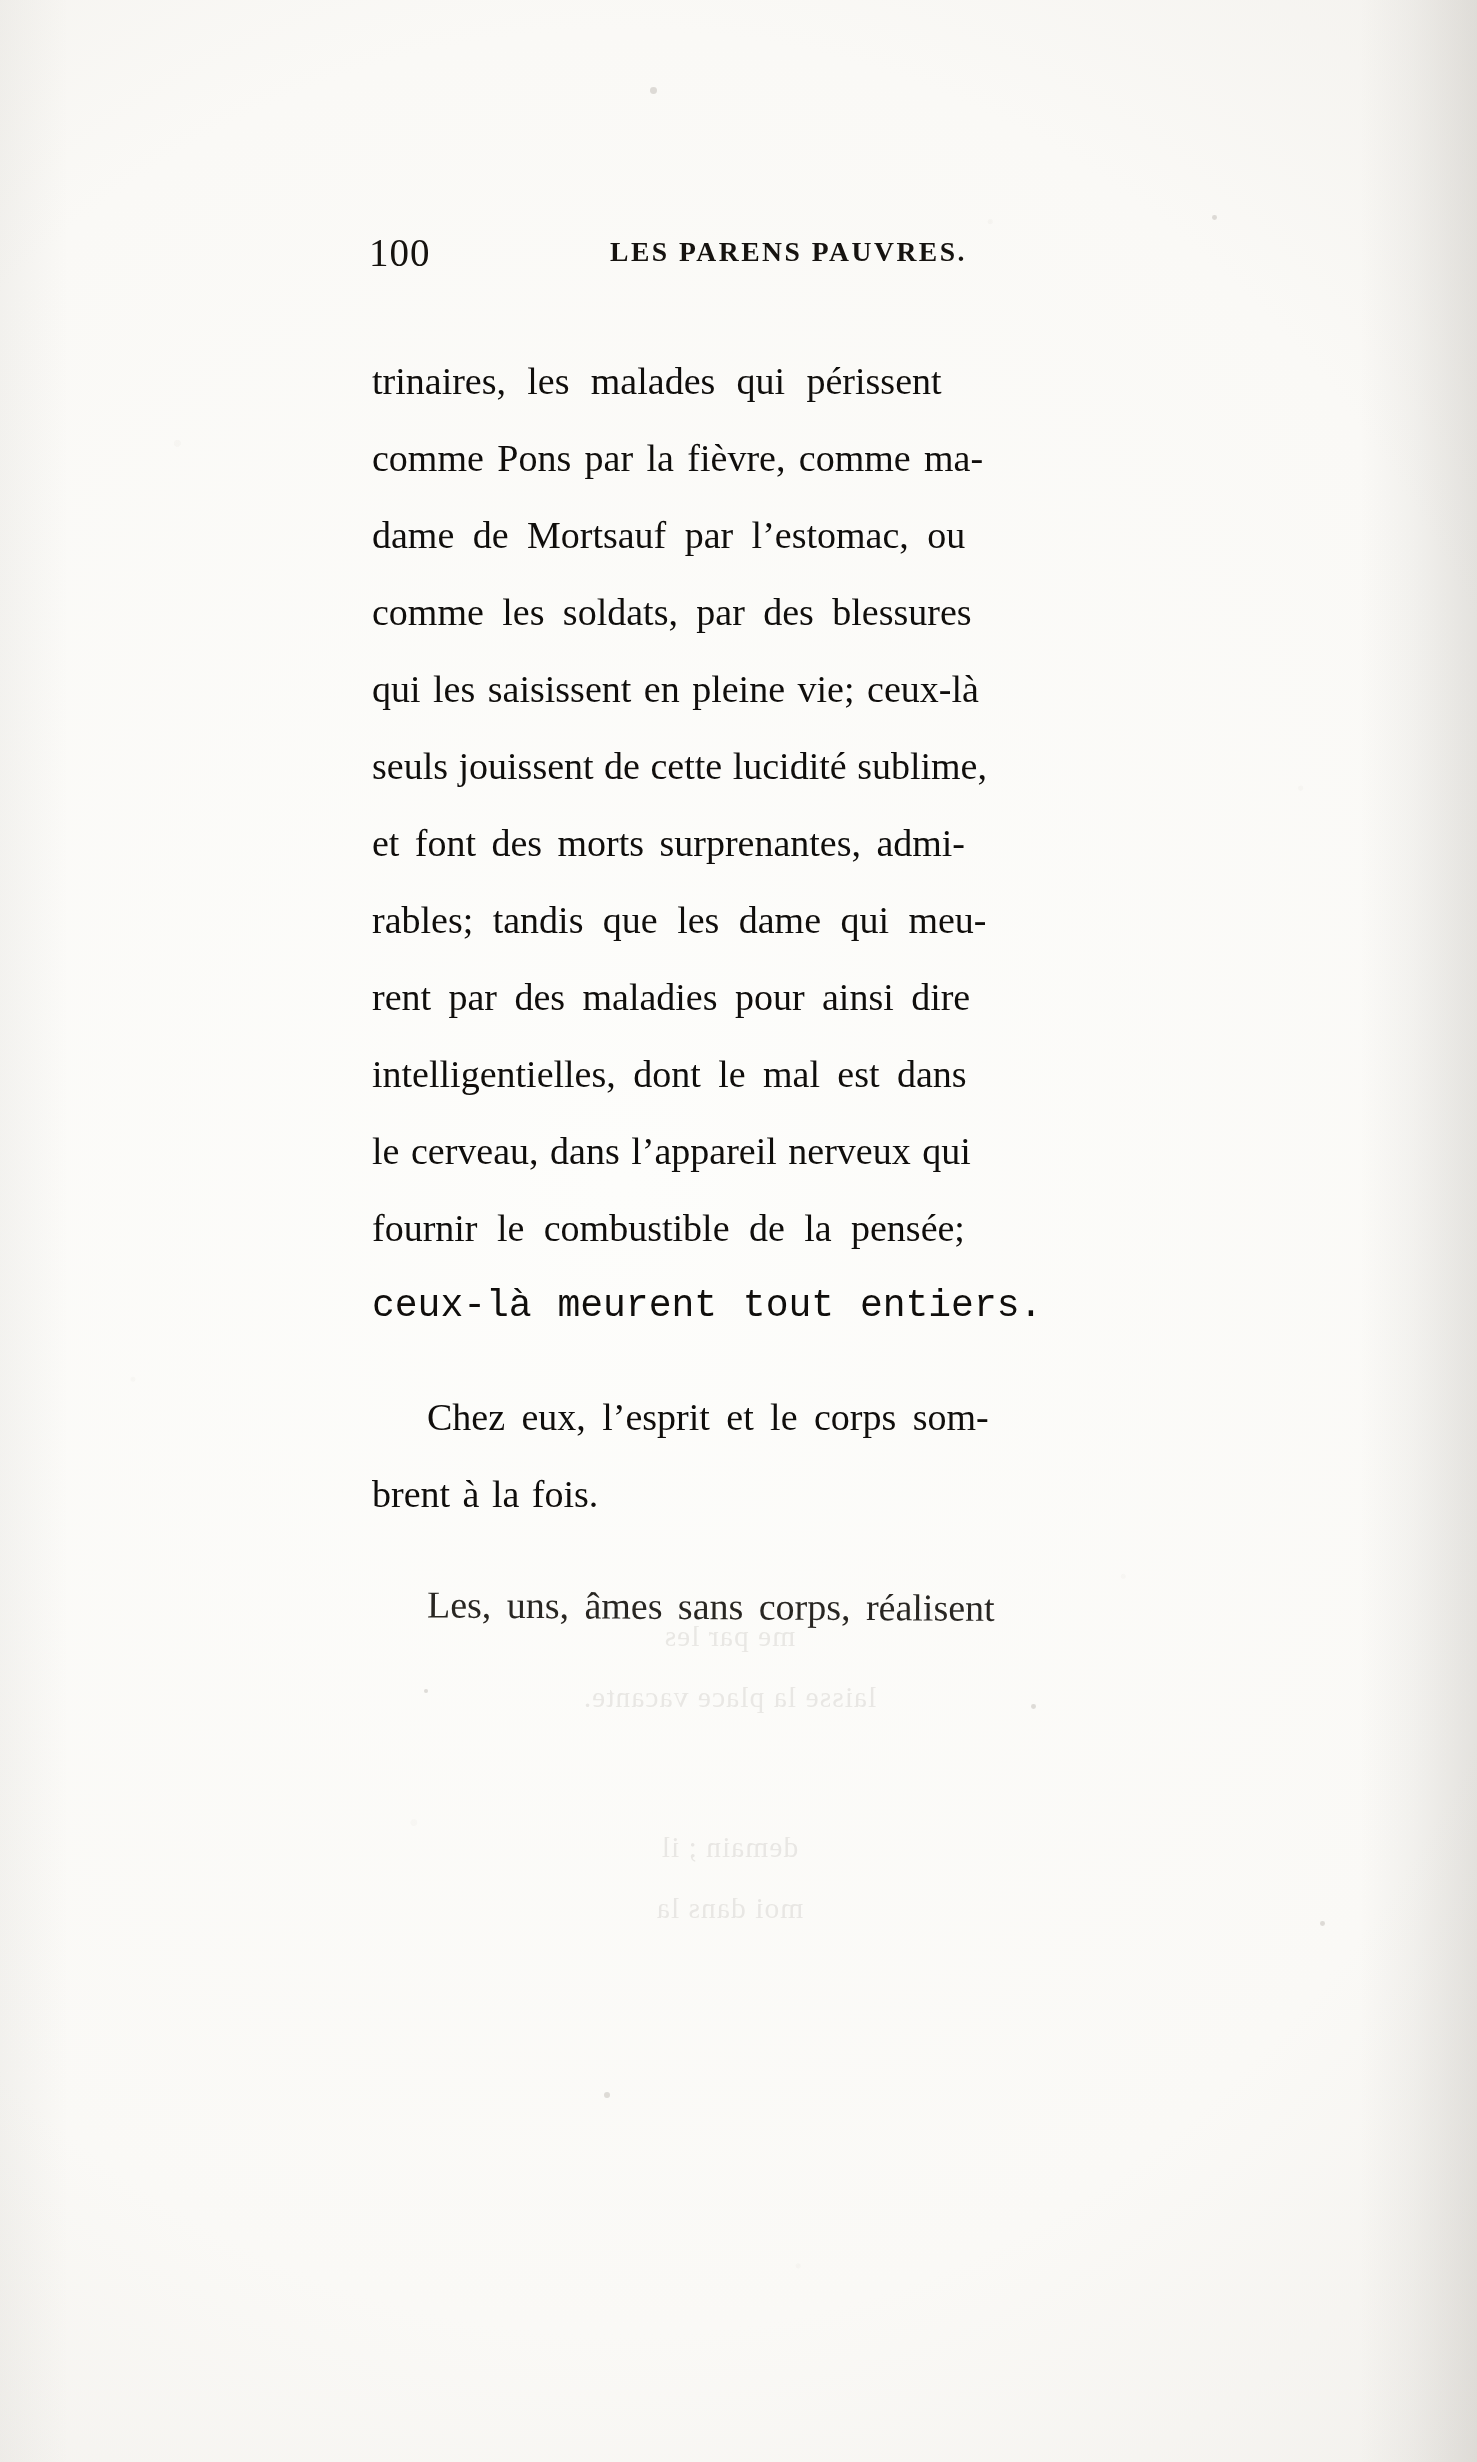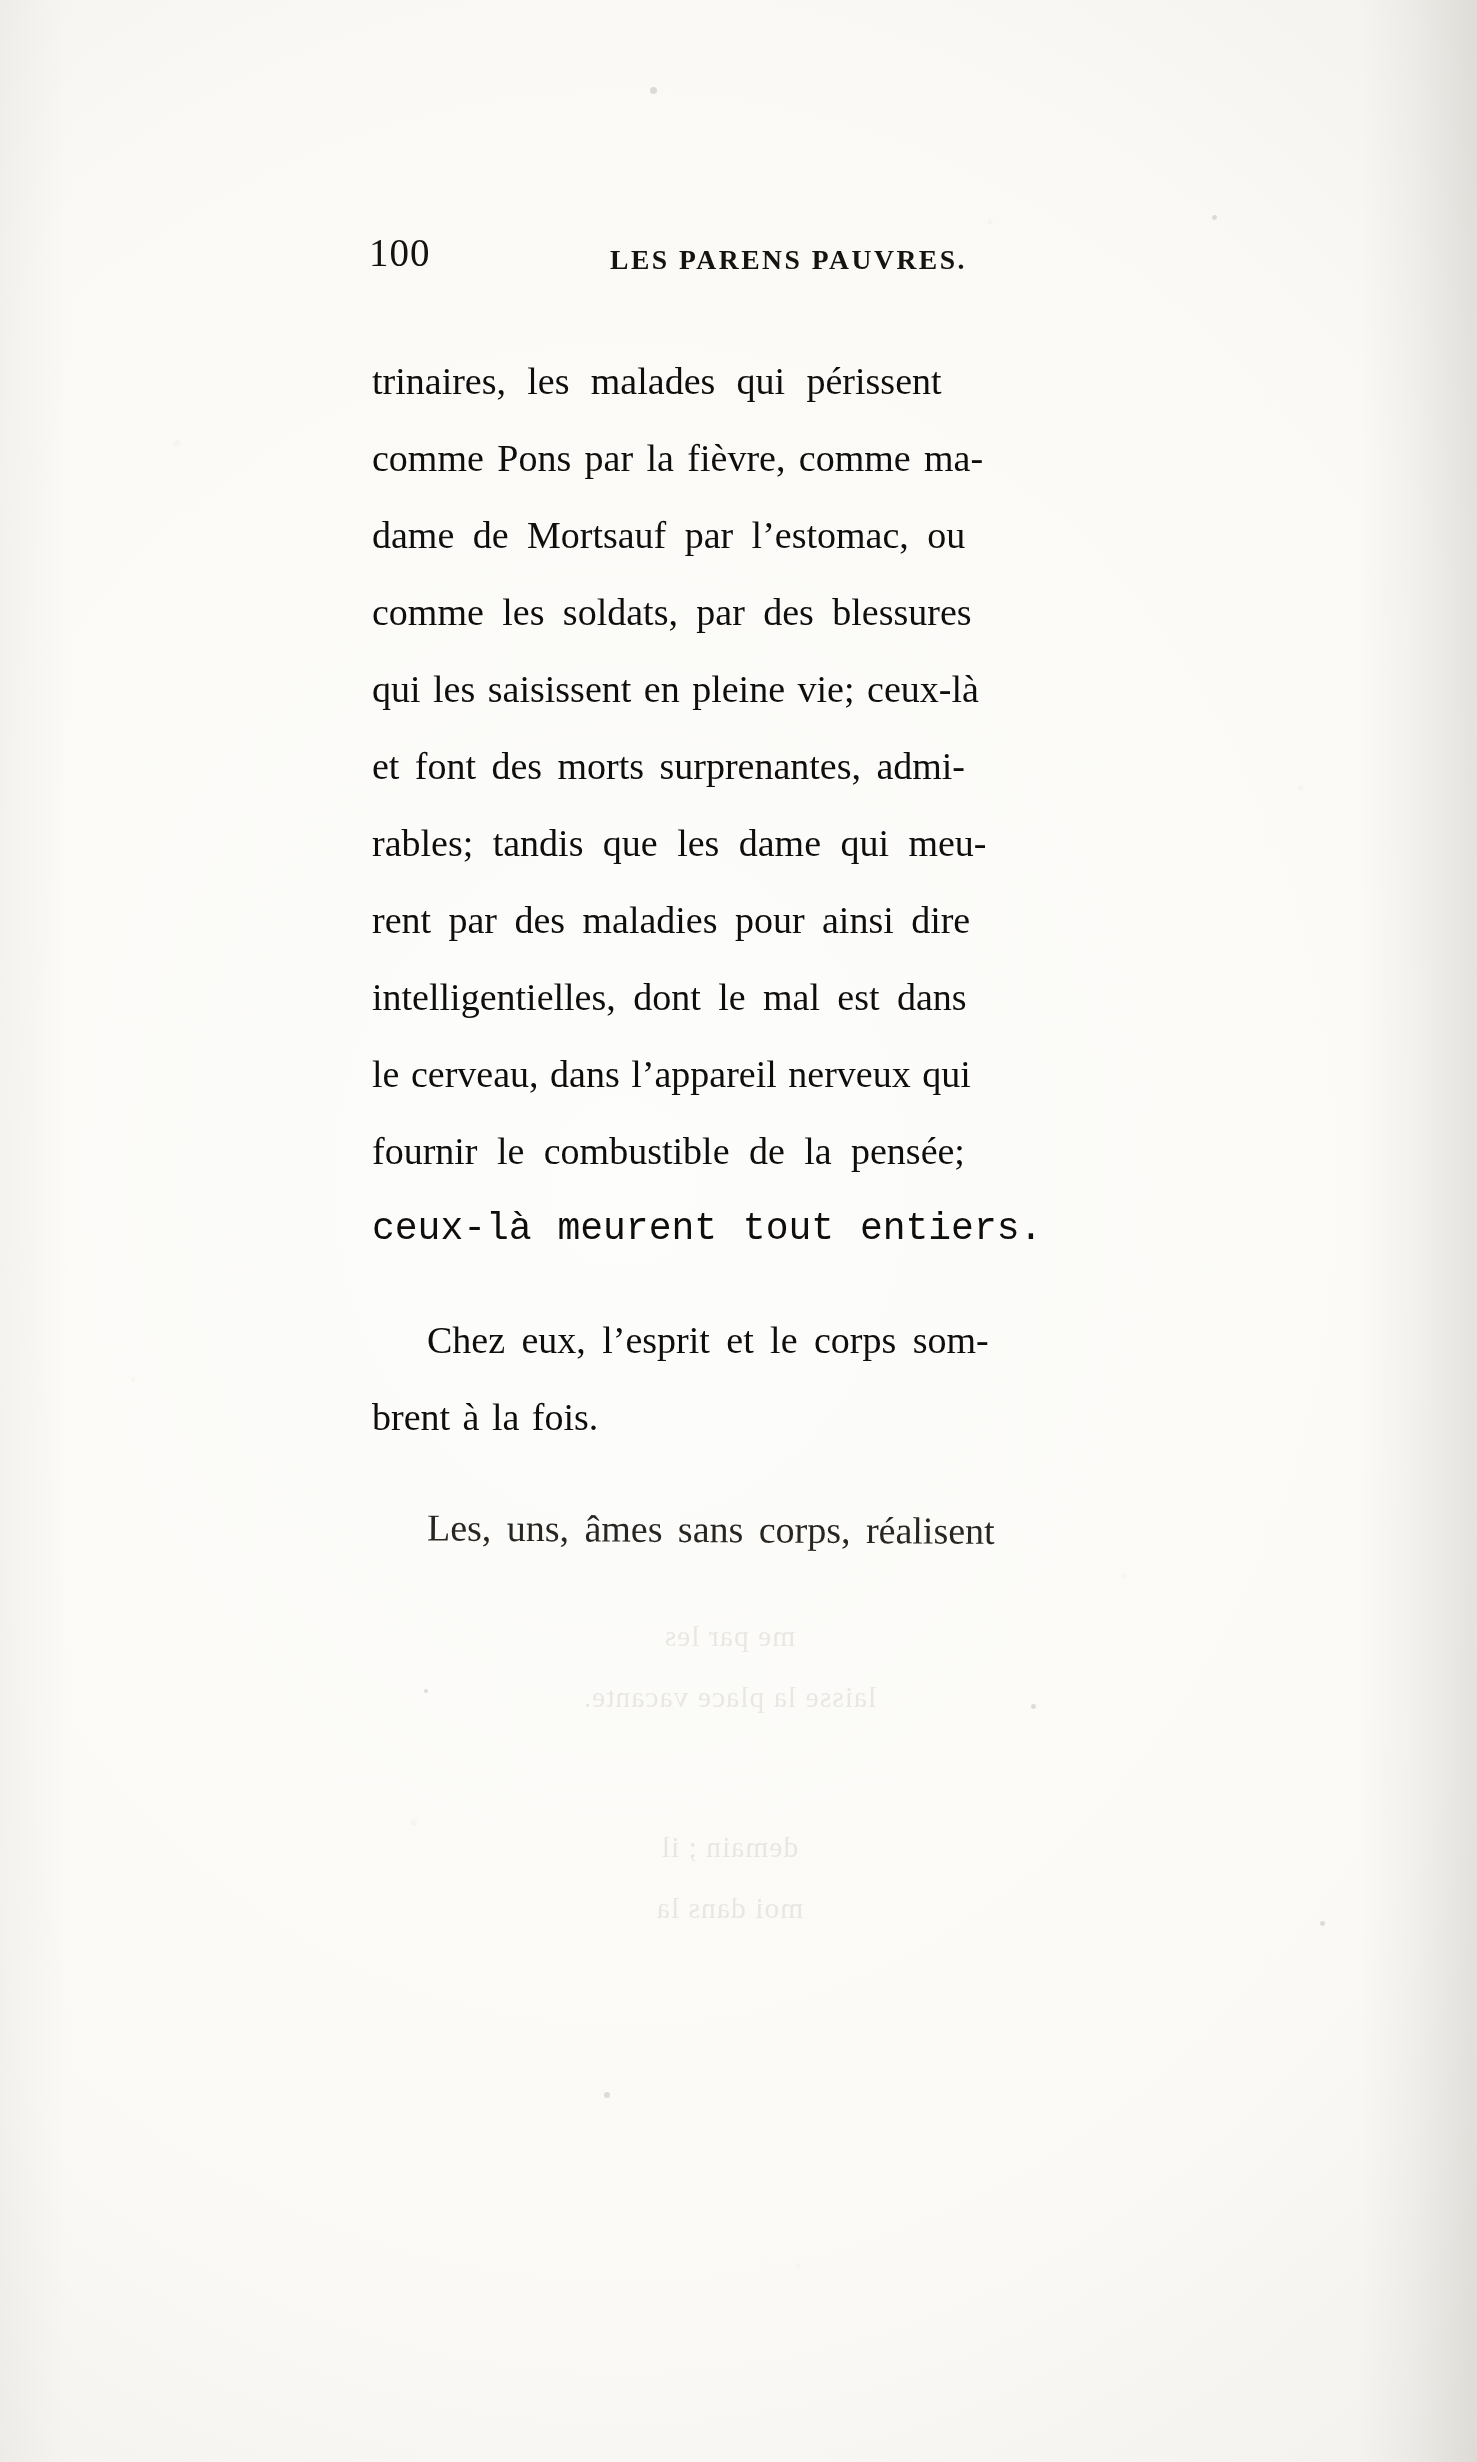--- a/index.html
+++ b/index.html
@@ -88,21 +88,21 @@
     position: absolute;
     left: 0;
     top: -5.9px;
     font-size: 39px;
     letter-spacing: 1px;
     color: #16130f;
   }
   .running-title {
     position: absolute;
     left: 241px;
-    top: 8px;
+    top: 0;
     font-size: 27.6px;
     letter-spacing: 2.5px;
     font-weight: bold;
     color: #161310;
     font-variant: small-caps;
     text-transform: uppercase;
   }
 
   .body {
     position: absolute;
@@ -173,20 +173,21 @@
     </div>
 
     <div class="body">
 
       
       <span class="line j" style="word-spacing:11.8px;">trinaires, les malades qui périssent</span>
       <span class="line j" style="word-spacing:3.9px;">comme Pons par la fièvre, comme ma-</span>
       <span class="line j" style="word-spacing:8.9px;">dame de Mortsauf par l’estomac, ou</span>
       <span class="line j" style="word-spacing:8.9px;">comme les soldats, par des blessures</span>
       <span class="line j" style="word-spacing:3px;">qui les saisissent en pleine vie; ceux-là</span>
+      <span class="line j" style="word-spacing:1px;">seuls jouissent de cette lucidité sublime,</span>
       <span class="line j" style="word-spacing:5.9px;">et font des morts surprenantes, admi-</span>
       <span class="line j" style="word-spacing:9.9px;">rables; tandis que les dame qui meu-</span>
       <span class="line j" style="word-spacing:7.9px;">rent par des maladies pour ainsi dire</span>
       <span class="line j" style="word-spacing:7.9px;">intelligentielles, dont le mal est dans</span>
       <span class="line j" style="word-spacing:2px;">le cerveau, dans l’appareil nerveux qui</span>
       <span class="line j" style="word-spacing:9.9px;">fournir le combustible de la pensée;</span>
       <span class="line j" style="word-spacing:3px;font-family:Liberation Mono, monospace;">ceux-là meurent tout entiers.</span>
 
       <span class="para-gap"></span>
 

